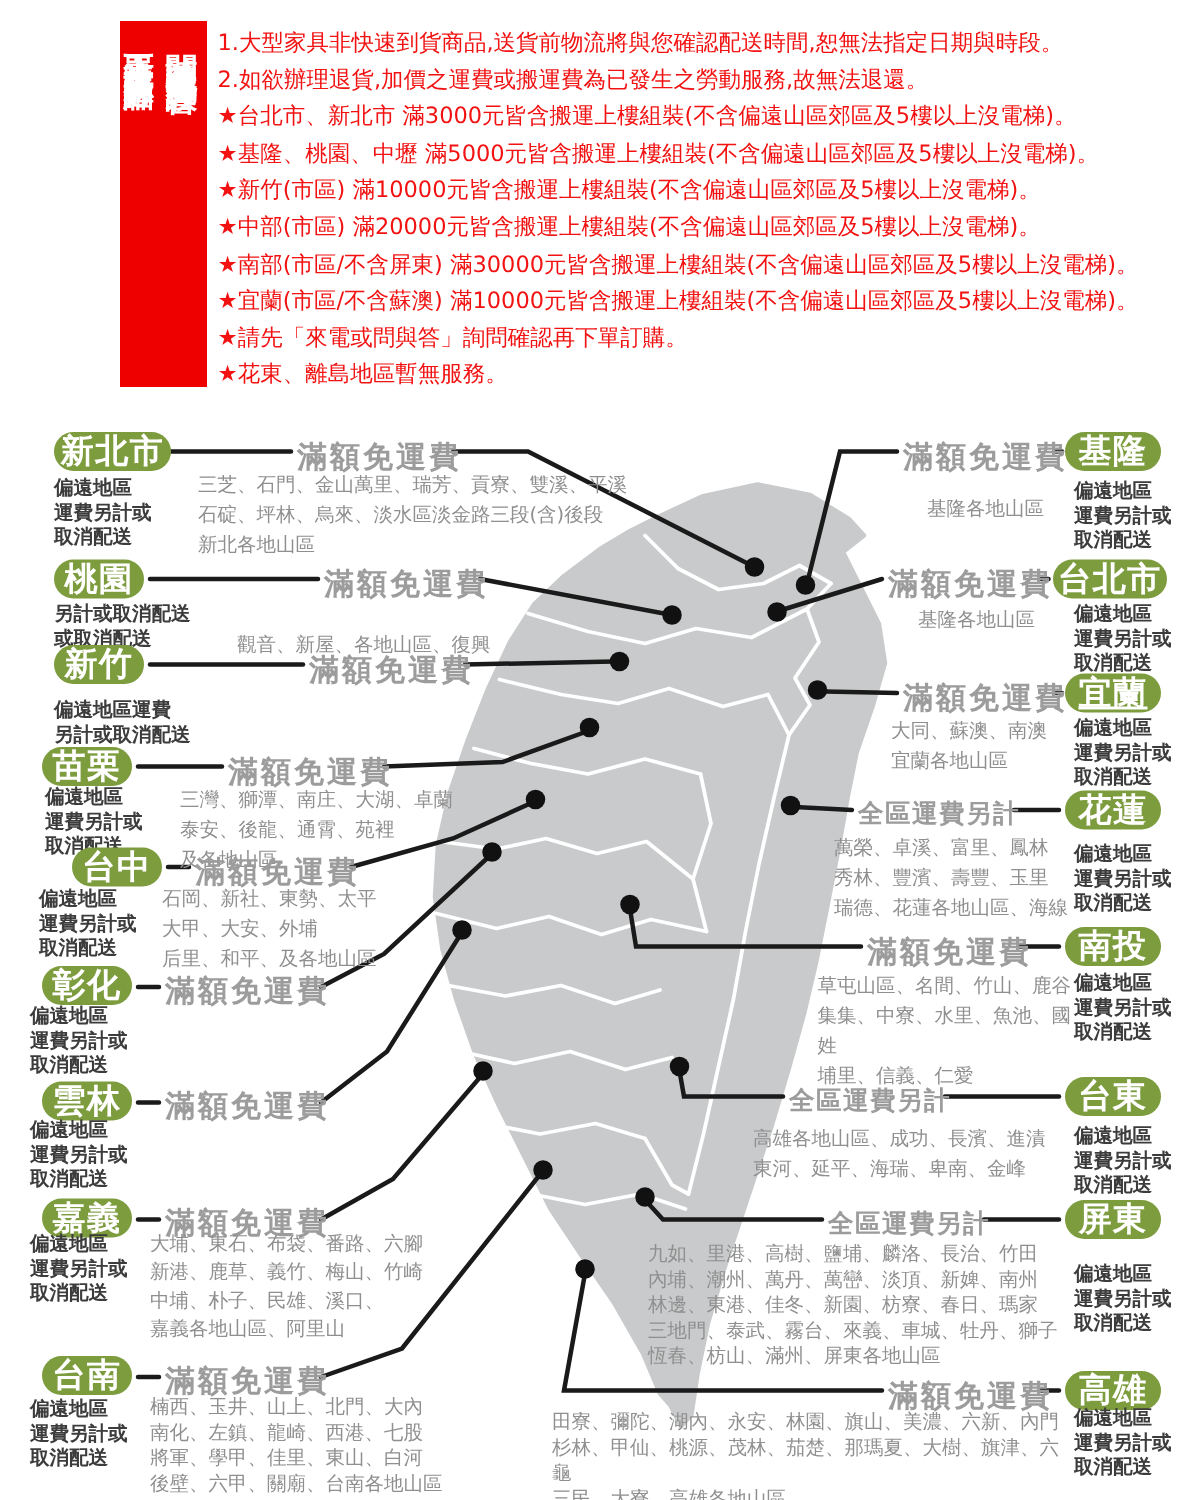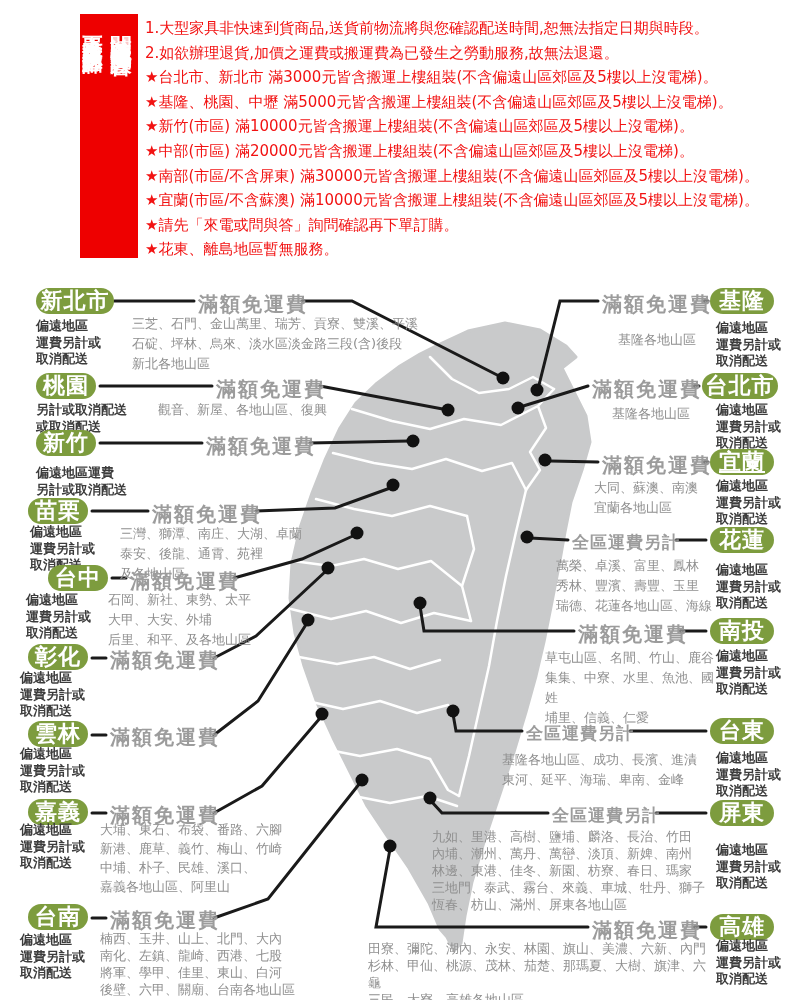--- a/index.html
+++ b/index.html
@@ -132,21 +132,21 @@
 運費另計或
 取消配送</div>
   <div class="areas" style="left:132px;top:314px;width:300px;">三芝、石門、金山萬里、瑞芳、貢寮、雙溪、平溪
 石碇、坪林、烏來、淡水區淡金路三段(含)後段
 新北各地山區</div>
 
   <div class="pill" style="left:36px;top:373px;width:60px;">桃園</div>
   <div class="fee" style="left:216px;top:376px;">滿額免運費</div>
   <div class="note" style="left:36px;top:402px;width:120px;">另計或取消配送
 或取消配送</div>
-  <div class="areas" style="left:158px;top:400px;width:250px;">觀音、新屋、各地山區、復興</div>
+  <div class="areas" style="left:158px;top:421px;width:250px;">觀音、新屋、各地山區、復興</div>
 
   <div class="pill" style="left:36px;top:430px;width:60px;">新竹</div>
   <div class="fee" style="left:206px;top:433px;">滿額免運費</div>
   <div class="note" style="left:36px;top:466px;width:110px;font-family:Liberation Mono, monospace;">偏遠地區運費
 另計或取消配送</div>
 
   <div class="pill" style="left:28px;top:498px;width:60px;">苗栗</div>
   <div class="fee" style="left:152px;top:501px;">滿額免運費</div>
   <div class="note" style="left:30px;top:524px;width:90px;">偏遠地區
 運費另計或
@@ -234,21 +234,21 @@
 取消配送</div>
   <div class="areas" style="left:545px;top:648px;width:170px;">草屯山區、名間、竹山、鹿谷
 集集、中寮、水里、魚池、國姓
 埔里、信義、仁愛</div>
 
   <div class="pill" style="left:710px;top:718px;width:64px;">台東</div>
   <div class="fee fee-sm" style="left:526px;top:722px;">全區運費另計</div>
   <div class="note" style="left:716px;top:750px;width:84px;">偏遠地區
 運費另計或
 取消配送</div>
-  <div class="areas" style="left:502px;top:750px;width:210px;">基隆各地山區、成功、長濱、進漬
+  <div class="areas" style="left:502px;top:750px;width:210px;">高雄各地山區、成功、長濱、進漬
 東河、延平、海瑞、卑南、金峰</div>
 
   <div class="pill" style="left:710px;top:800px;width:64px;">屏東</div>
   <div class="fee fee-sm" style="left:552px;top:804px;">全區運費另計</div>
   <div class="note" style="left:716px;top:842px;width:84px;">偏遠地區
 運費另計或
 取消配送</div>
   <div class="areas tight" style="left:432px;top:828px;width:280px;">九如、里港、高樹、鹽埔、麟洛、長治、竹田
 內埔、潮州、萬丹、萬巒、淡頂、新婢、南州
 林邊、東港、佳冬、新園、枋寮、春日、瑪家

